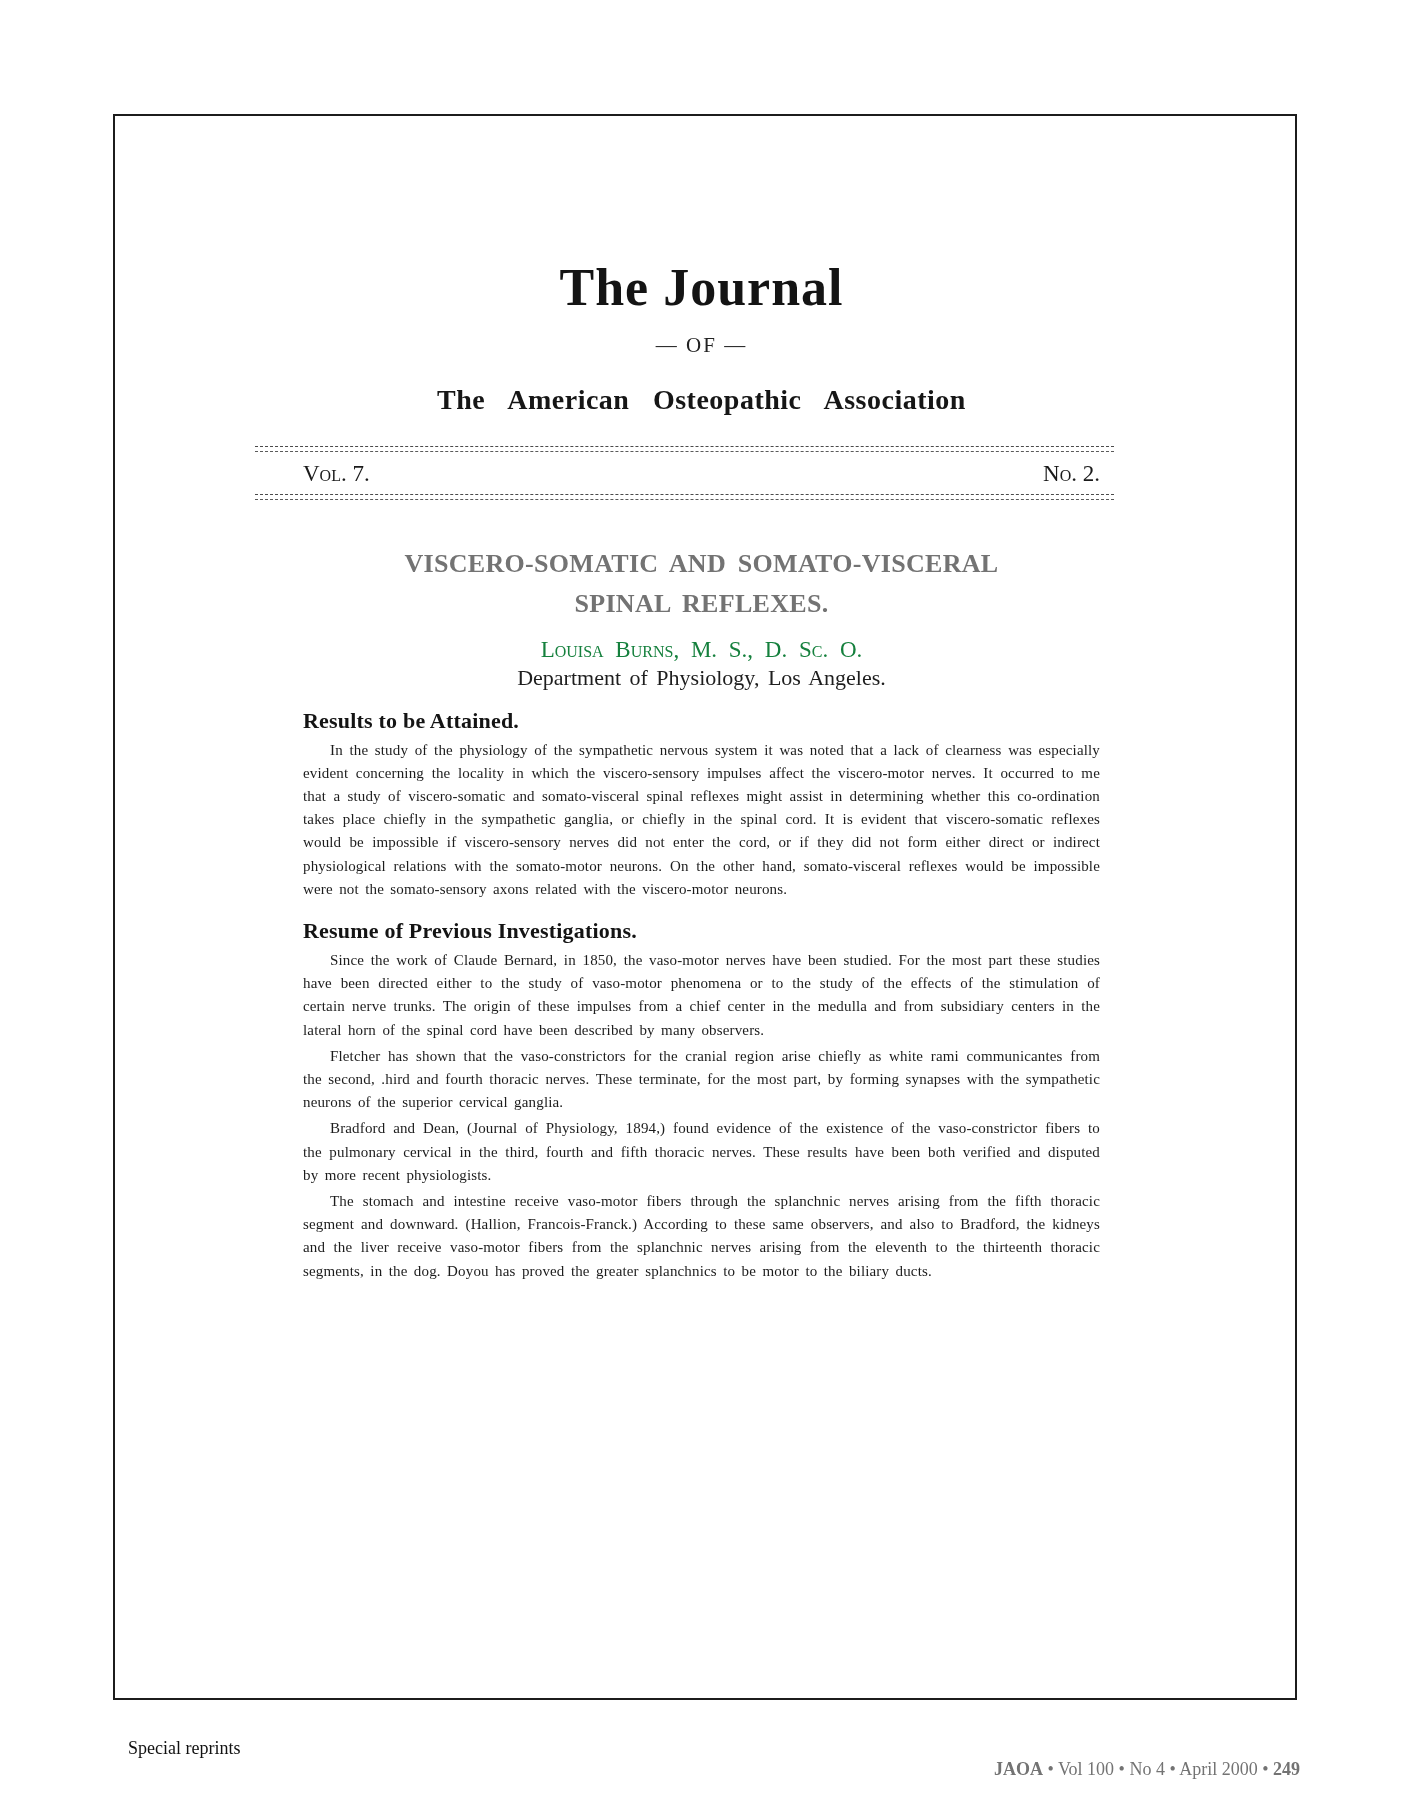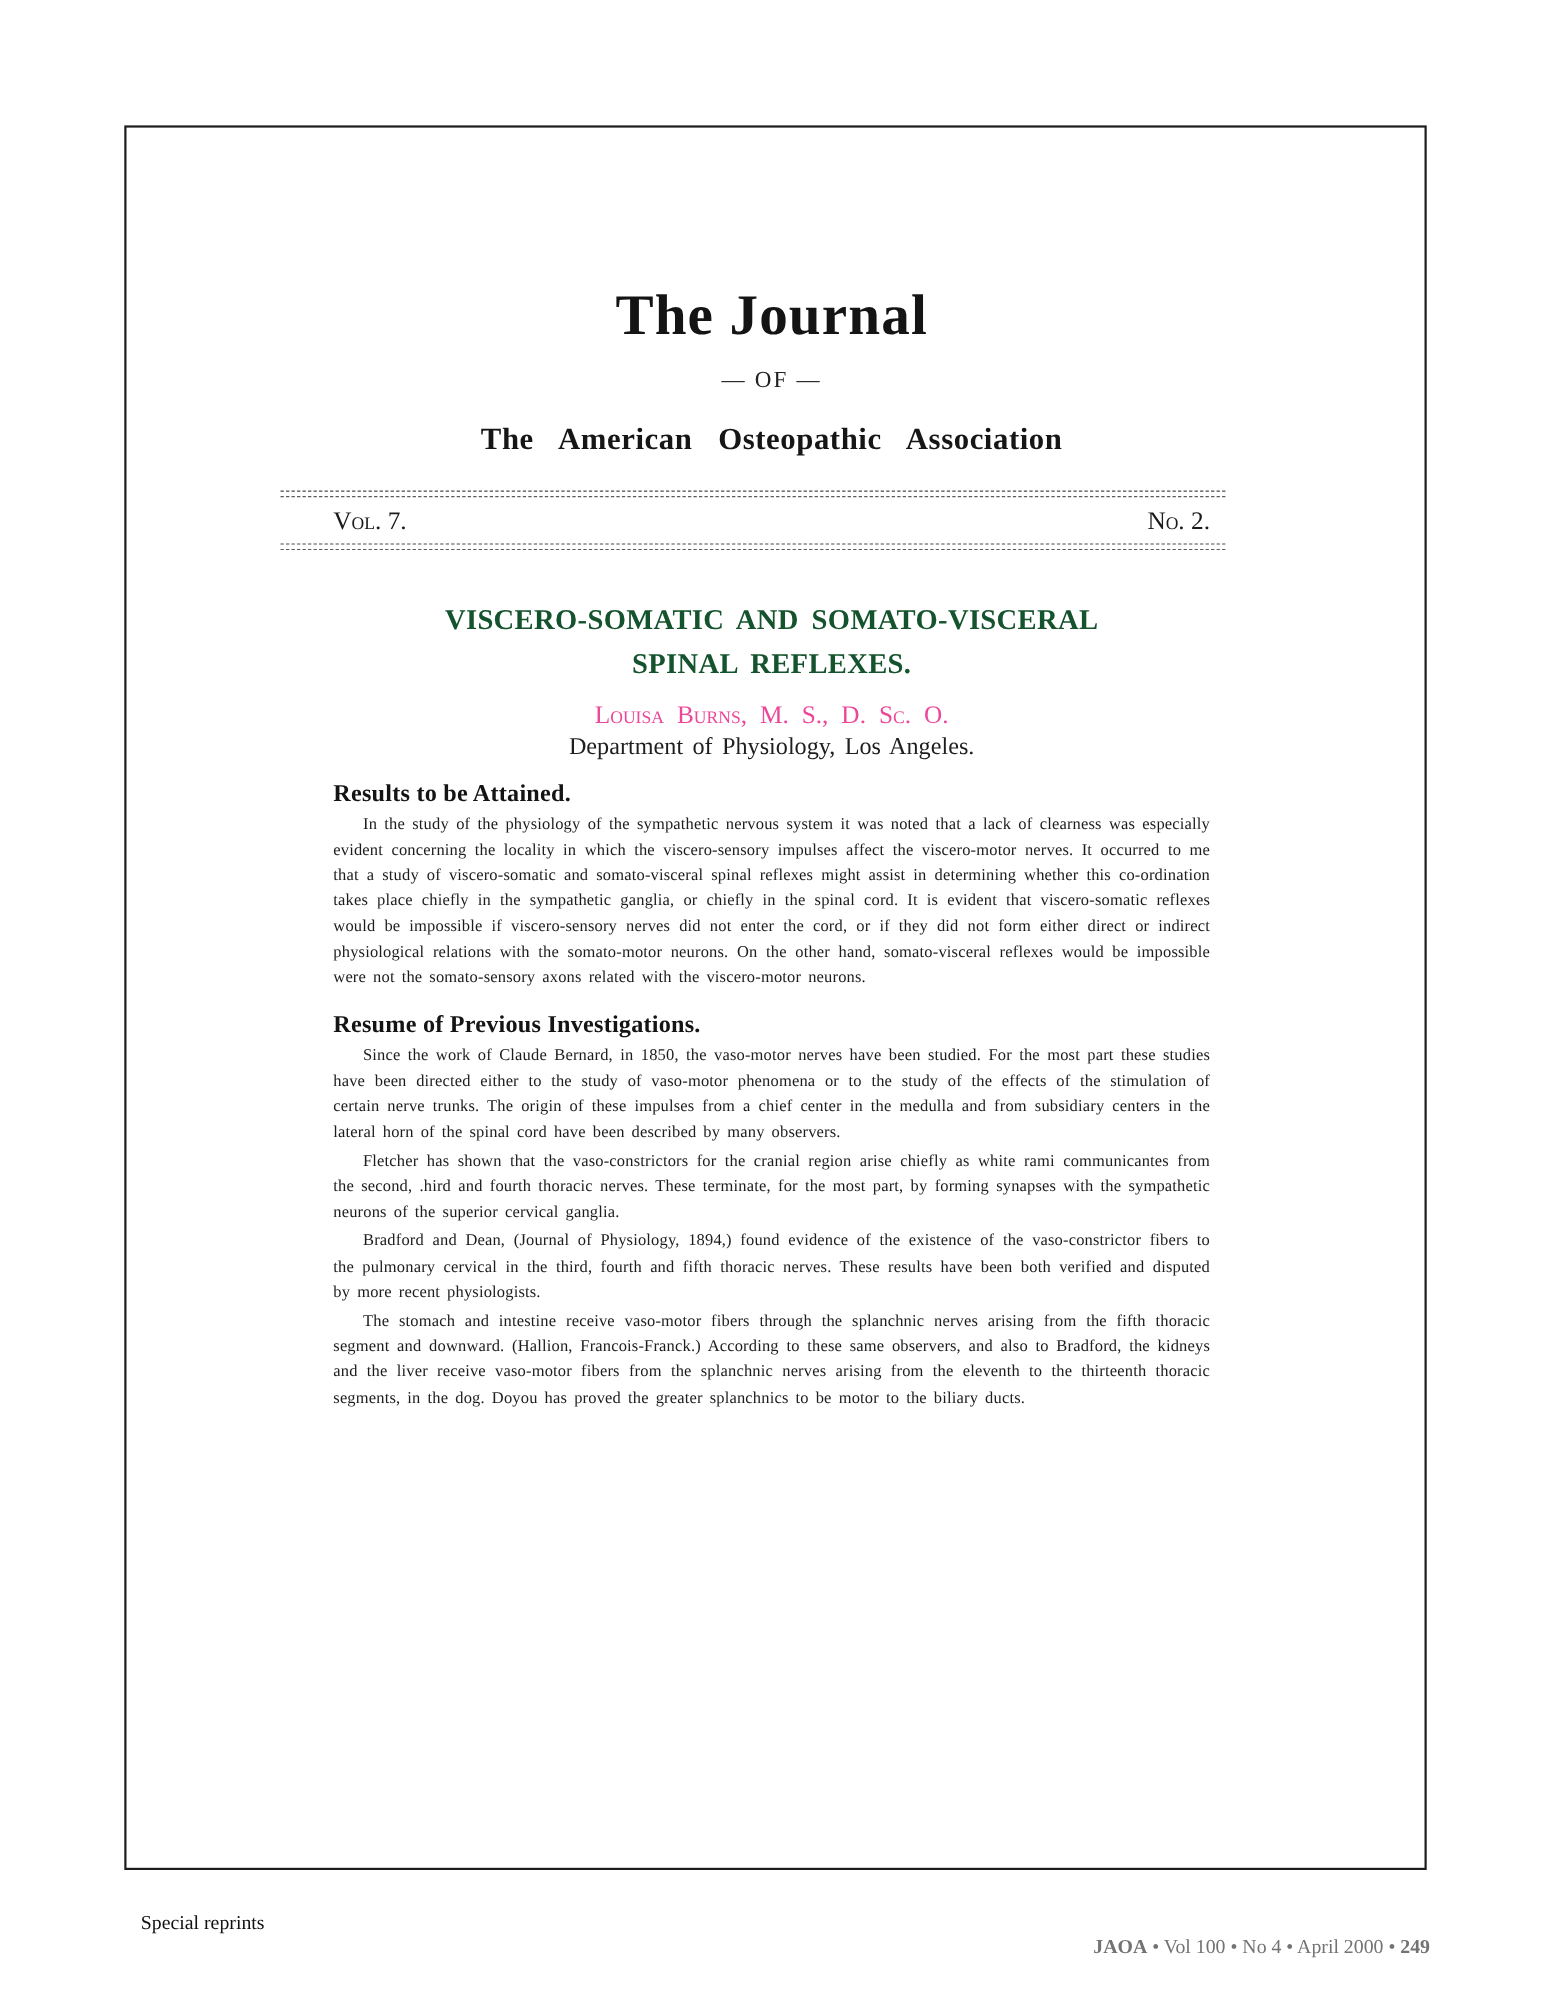--- a/index.html
+++ b/index.html
@@ -78,29 +78,29 @@
     text-align: center;
   }
   .article-title {
     margin-top: 44px;
     text-align: center;
     font-size: 26px;
     font-weight: bold;
     line-height: 1.55;
     word-spacing: 5px;
     letter-spacing: 0.3px;
-    color: #14532d;
+    color: #737373;
   }
   .author-line {
     margin-top: 12px;
     text-align: center;
     font-size: 23px;
     font-variant: small-caps;
     word-spacing: 6px;
-    color: #ec4899;
+    color: #15803d;
   }
   .affiliation-line {
     margin-top: 2px;
     text-align: center;
     font-size: 22px;
     word-spacing: 3px;
     color: #1e1e1e;
   }
   .section-heading {
     margin-top: 17px;

